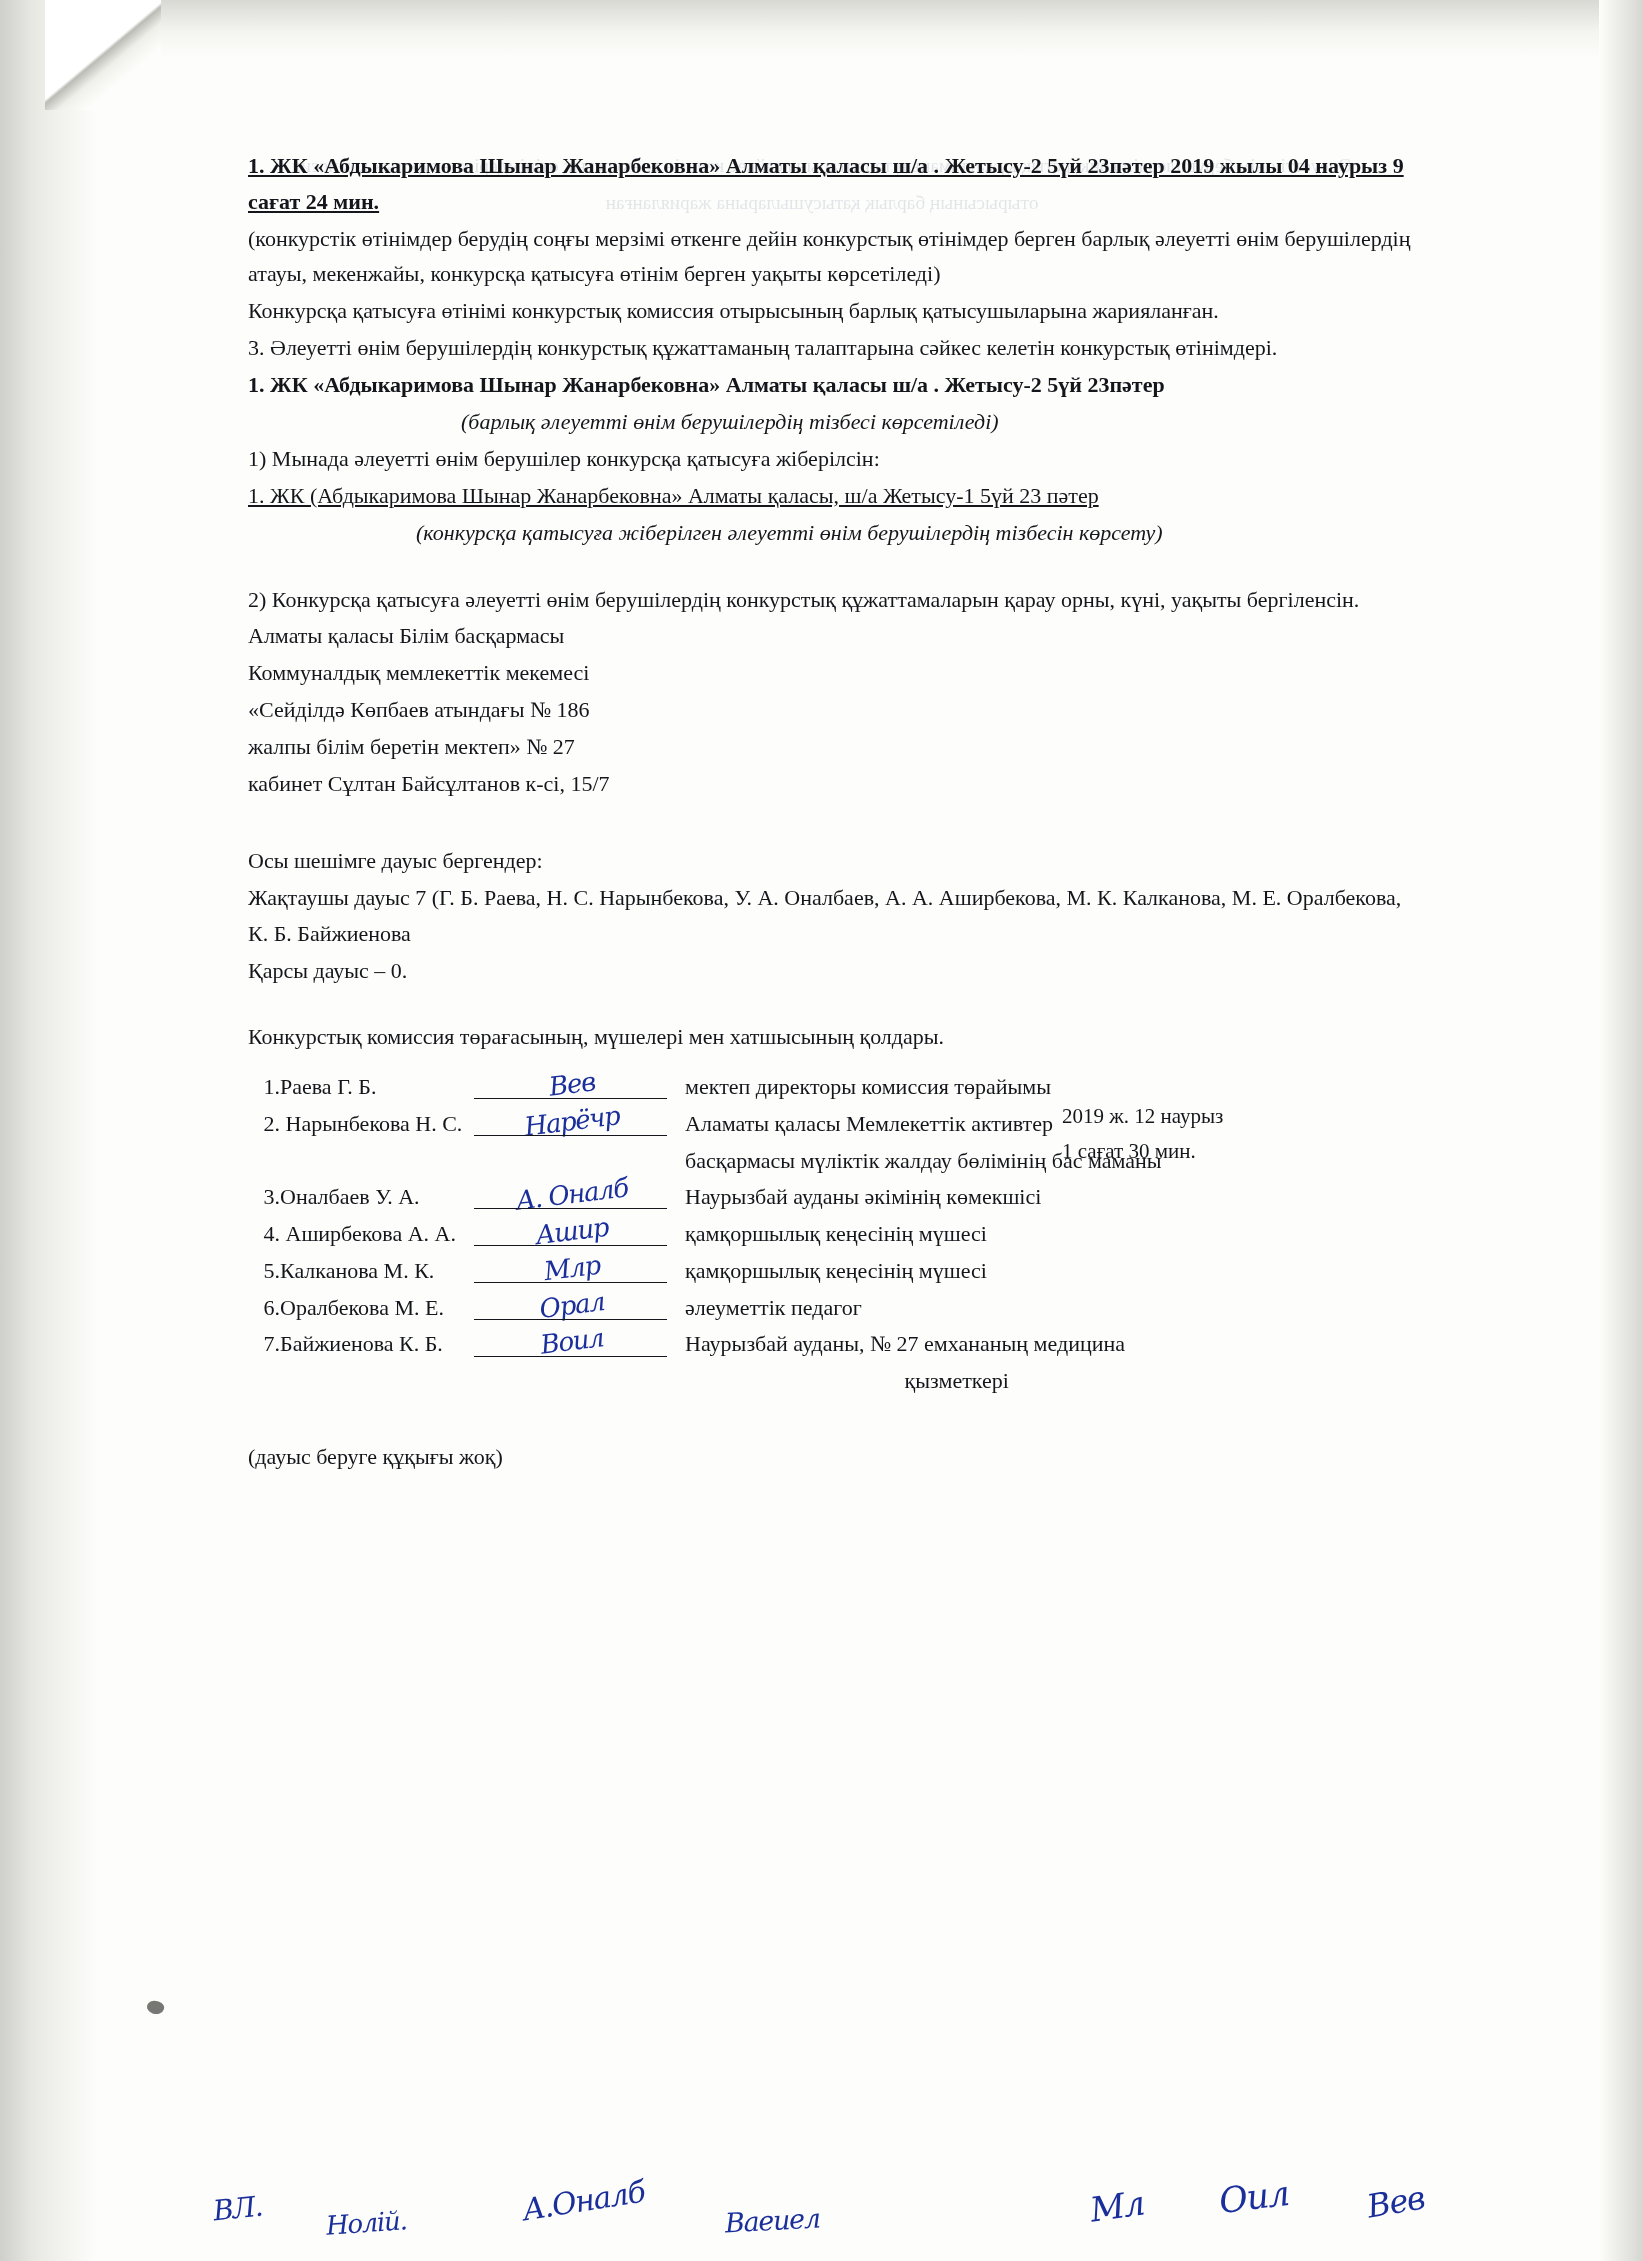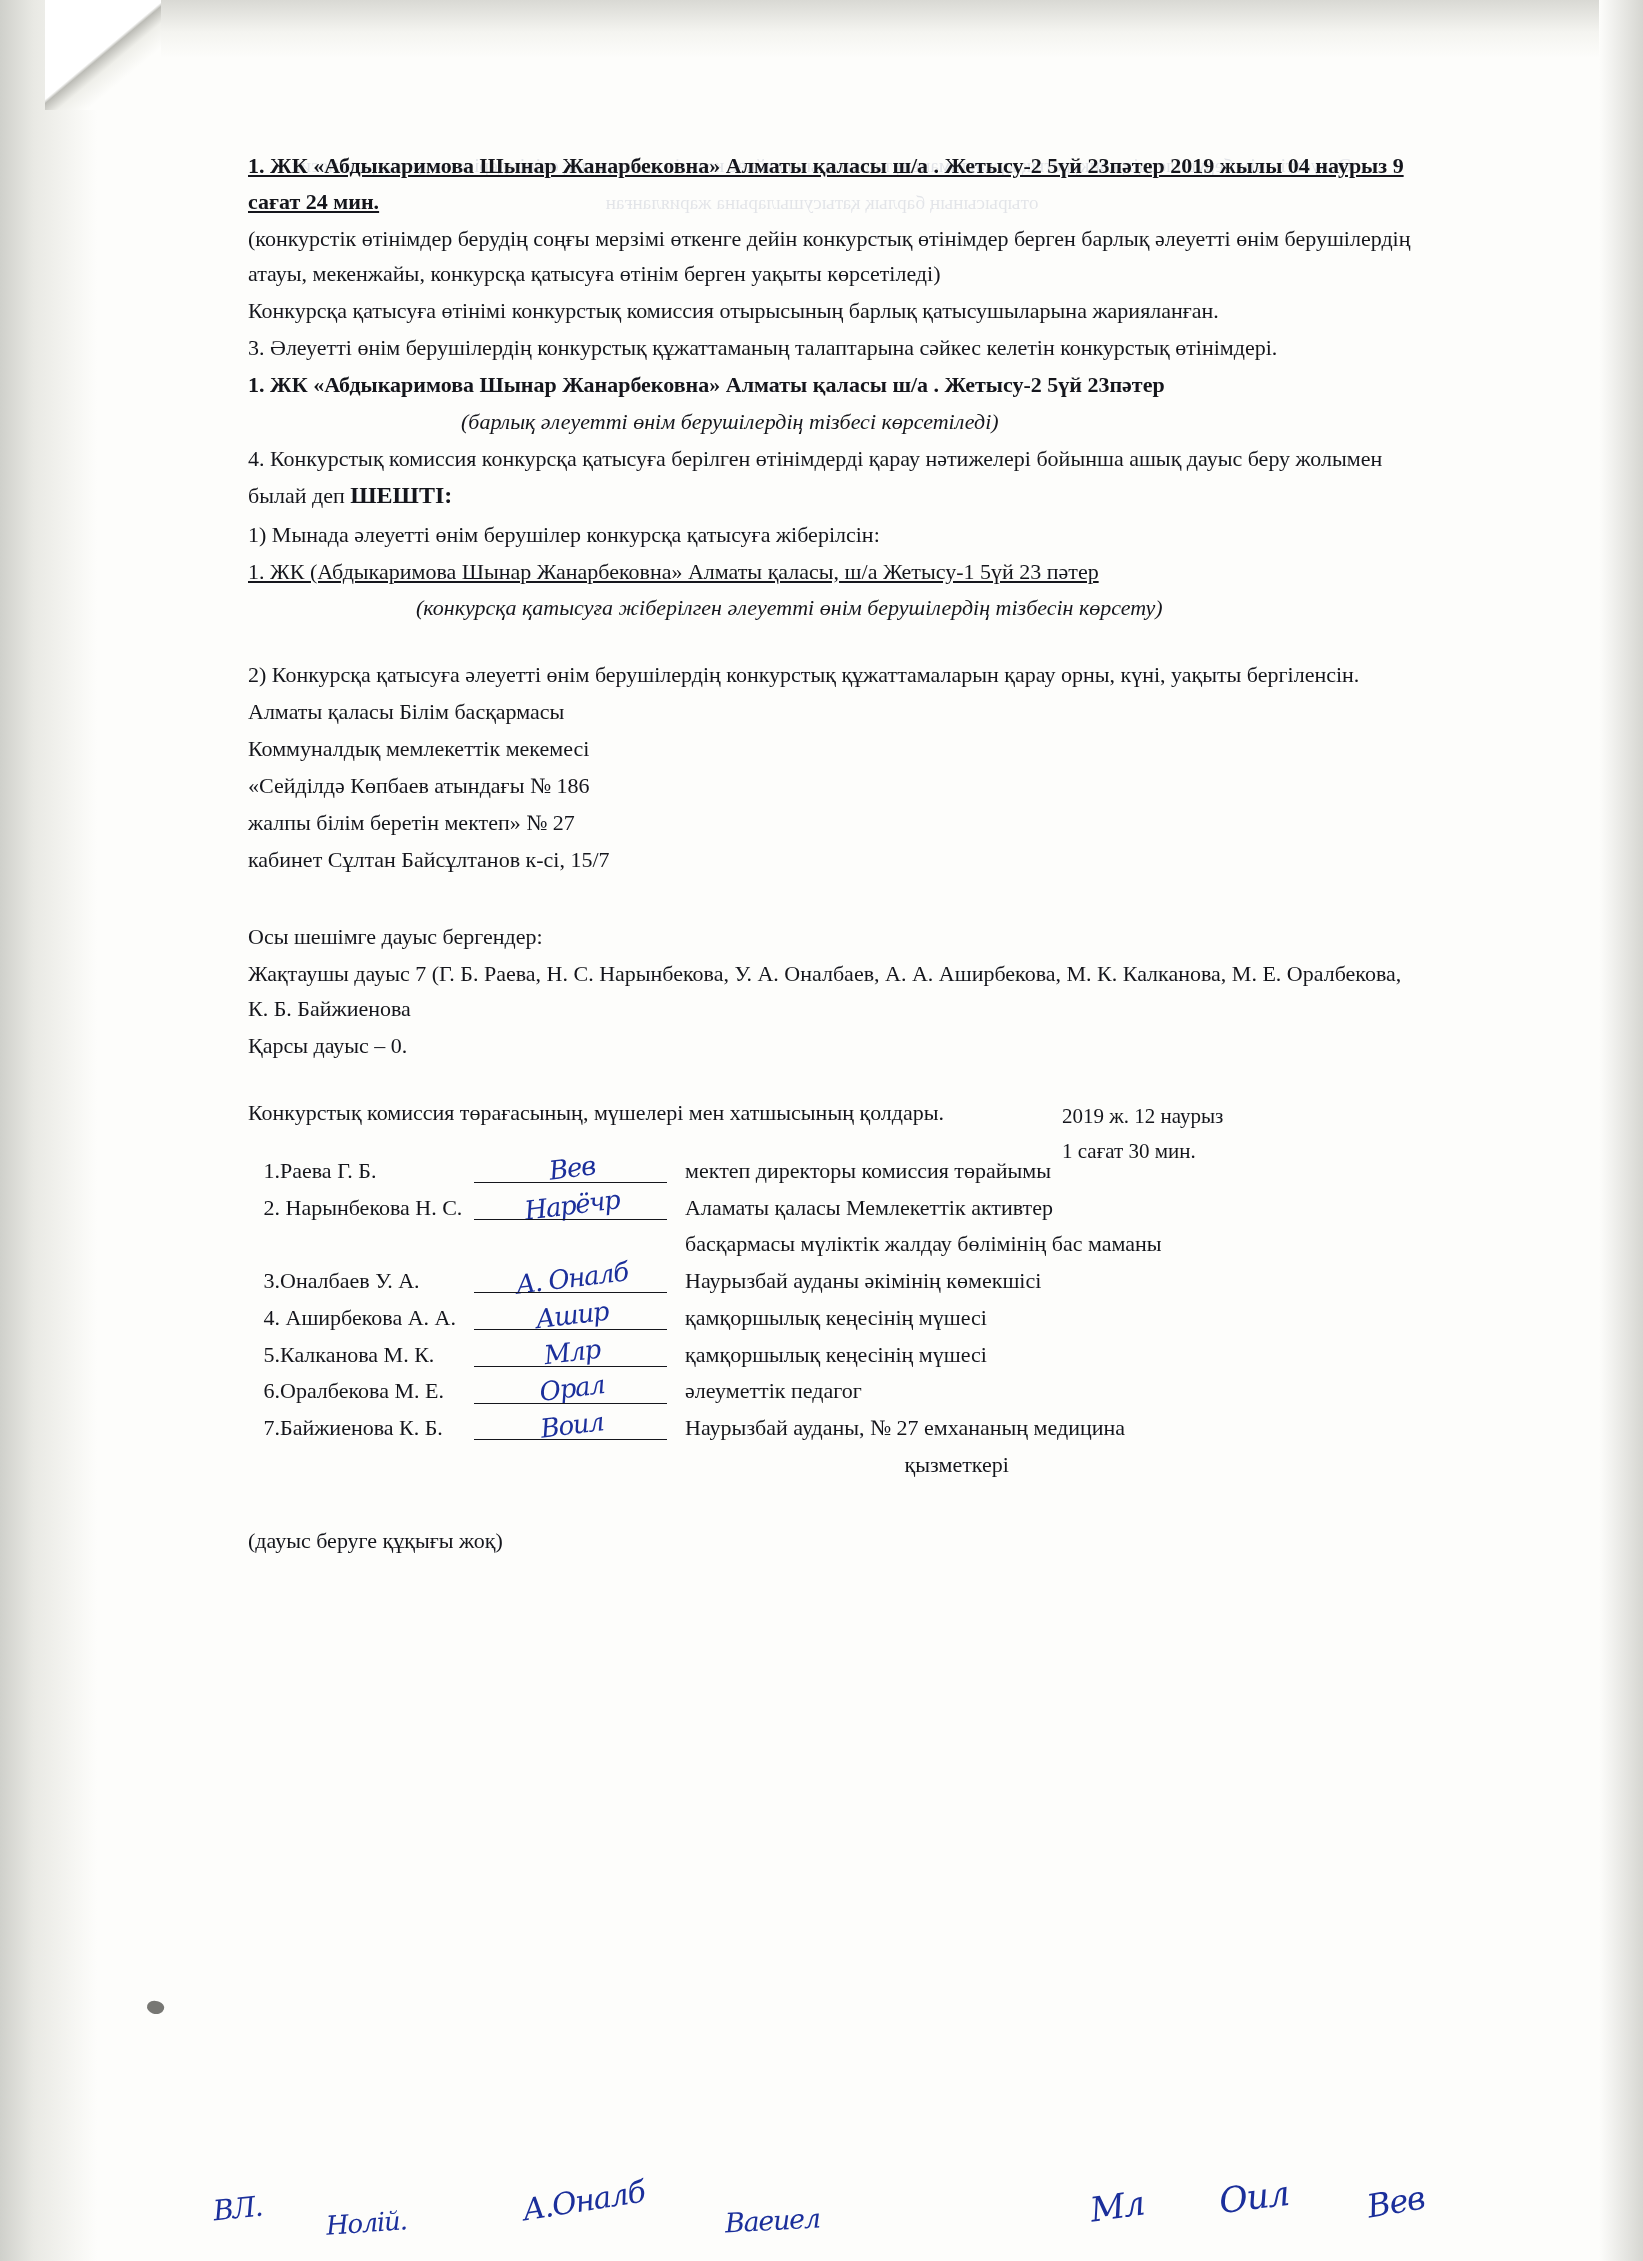--- a/index.html
+++ b/index.html
@@ -88,21 +88,21 @@
   .date-block {
     position: absolute;
     left: 1062px;
     top: 1099px;
     font-size: 21px;
     line-height: 1.62;
   }
 
   
   .sig-table {
-    margin-top: 21px;
+    margin-top: 13px;
     border-collapse: collapse;
     font-size: 22px;
     line-height: 1.5;
   }
   .sig-table td {
     padding: 1.9px 0;
     vertical-align: top;
   }
   .sig-name {
     white-space: nowrap;
@@ -180,23 +180,20 @@
   <div class="dot-mark"></div>
 
   <div class="body-text">
 
     <p class="b u">1. ЖК «Абдыкаримова Шынар Жанарбековна» Алматы қаласы ш/а . Жетысу-2 5үй  23пәтер   2019 жылы 04 наурыз   9 сағат 24 мин.</p>
     <p>(конкурстік өтінімдер берудің соңғы мерзімі өткенге дейін конкурстық өтінімдер берген барлық әлеуетті өнім берушілердің атауы, мекенжайы, конкурсқа қатысуға өтінім берген уақыты көрсетіледі)</p>
     <p>Конкурсқа қатысуға өтінімі конкурстық комиссия отырысының барлық қатысушыларына жарияланған.</p>
     <p>3. Әлеуетті өнім берушілердің конкурстық құжаттаманың талаптарына сәйкес келетін конкурстық өтінімдері.</p>
     <p class="b">1. ЖК «Абдыкаримова Шынар Жанарбековна» Алматы қаласы ш/а . Жетысу-2 5үй  23пәтер</p>
     <p class="i indent-center">(барлық әлеуетті өнім берушілердің тізбесі көрсетіледі)</p>
-    <p>
-      <span>4. Конкурстық комиссия конкурсқа қатысуға берілген өтінімдерді қарау нәтижелері бойынша ашық дауыс беру жолымен былай деп </span><span class="big-bold">ШЕШТІ:</span>
-    </p>
     <p>1) Мынада     әлеуетті өнім берушілер конкурсқа қатысуға жіберілсін:</p>
     <p class="u">1. ЖК (Абдыкаримова Шынар Жанарбековна» Алматы қаласы, ш/а Жетысу-1 5үй 23 пәтер</p>
     <p class="i indent-center2">(конкурсқа қатысуға жіберілген әлеуетті өнім берушілердің тізбесін көрсету)</p>
 
     <div class="spacer-md"></div>
 
     <p>2) Конкурсқа қатысуға әлеуетті өнім берушілердің конкурстық құжаттамаларын қарау орны, күні, уақыты бергіленсін.</p>
 
     <p>Алматы қаласы Білім басқармасы</p>
     <p>Коммуналдық мемлекеттік мекемесі</p>

